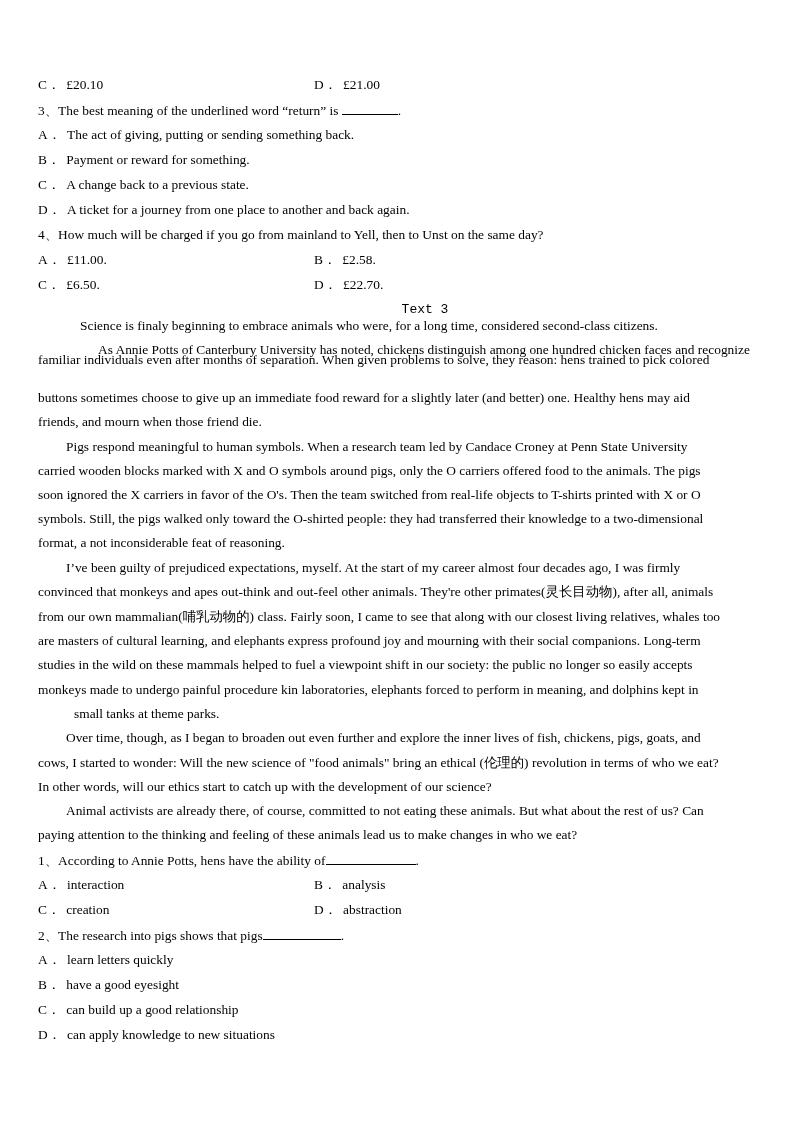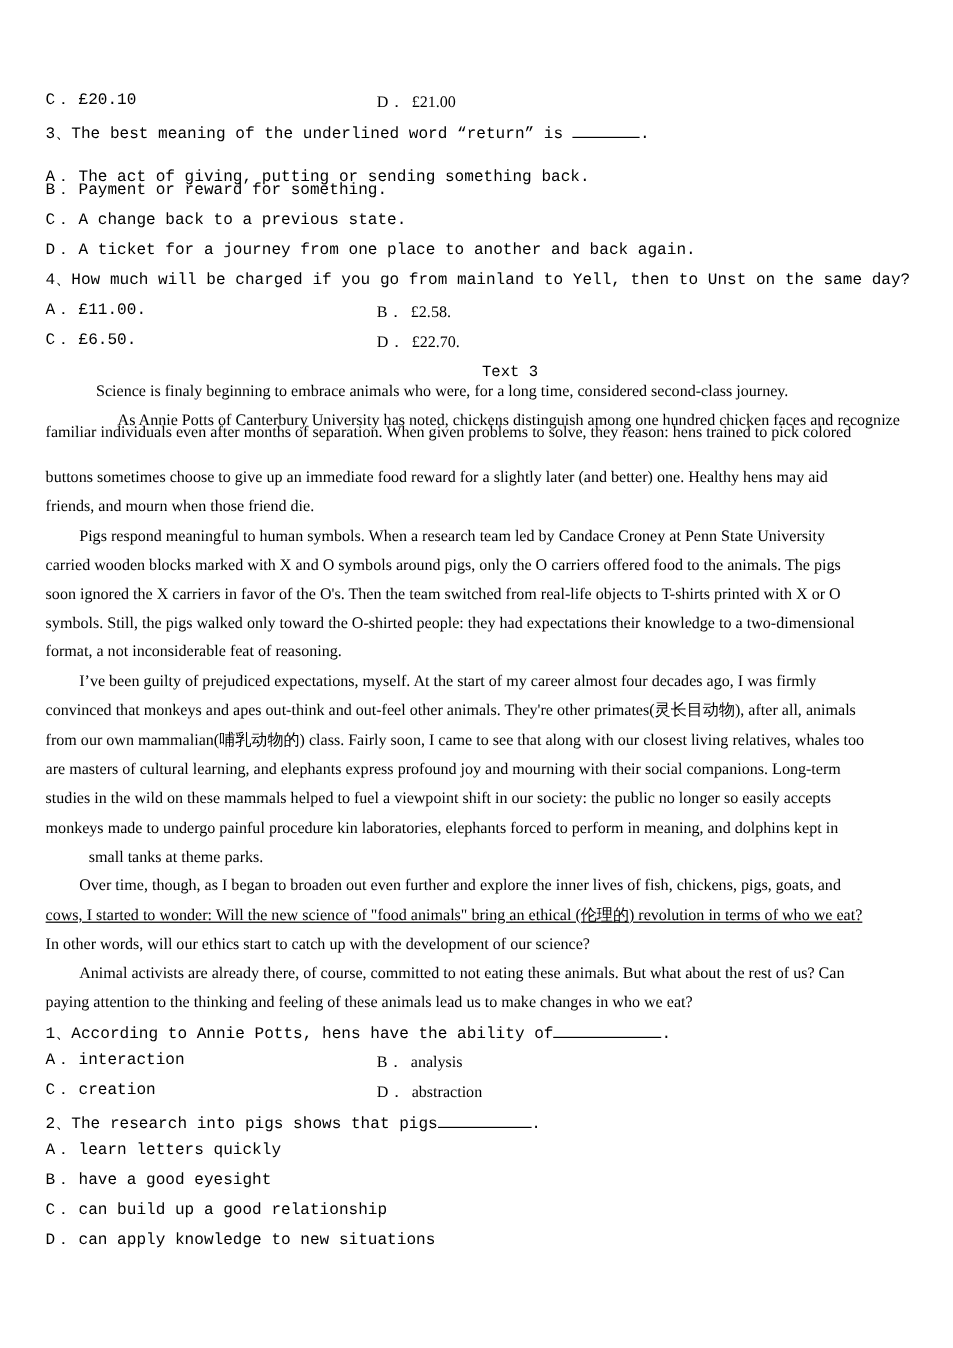--- a/index.html
+++ b/index.html
@@ -1,21 +1,21 @@
 <!DOCTYPE html>
 <html><head>
 <meta charset="utf-8">
 <style>
   html, body { margin: 0; padding: 0; background: #ffffff; }
   body {
     width: 794px; height: 1123px; position: relative; overflow: hidden;
     font-family: "Liberation Serif", "DejaVu Serif", serif;
     color: #000; font-size: 13.4px;
   }
-  .line { position: absolute; left: 38px; white-space: nowrap; line-height: 16px; font-family: Liberation Mono, monospace; }
+  .line { position: absolute; left: 38px; white-space: nowrap; line-height: 16px; }
   .opt-right { position: absolute; left: 314px; white-space: nowrap; line-height: 16px; text-align: center; }
   .mono-title {
     position: absolute; left: 0; width: 794px; text-align: center;
     font-family: "Liberation Mono", "DejaVu Sans Mono", monospace; font-size: 13px; line-height: 16px; padding-left: 28px;
   }
   .para { position: absolute; left: 38px; width: 716px; }
   .para .pl { position: absolute; left: 0; white-space: nowrap; line-height: 16px; }
   .para .pl.indent { left: 28px; }
   .blank { display: inline-block; border-bottom: 1px solid #000; height: 12px; vertical-align: baseline; }
   .lbl { margin-right: 6px; }
@@ -26,21 +26,21 @@
 <div class="line" style="top:77px;">
   <span class="lbl">C．</span><span>£20.10</span>
 </div>
 <div class="opt-right" style="top:77px;">
   <span class="lbl">D．</span><span>£21.00</span>
 </div>
 
 <div class="line" style="top:102px;">
   <span>3、</span><span>The best meaning of the underlined word “return” is</span> <span class="blank" style="width:56px;"></span><span>.</span>
 </div>
-<div class="line" style="top:141px;">
+<div class="line" style="top:127px;">
   <span class="lbl">A．</span><span>The act of giving, putting or sending something back.</span>
 </div>
 <div class="line" style="top:152px;">
   <span class="lbl">B．</span><span>Payment or reward for something.</span>
 </div>
 <div class="line" style="top:177px;">
   <span class="lbl">C．</span><span>A change back to a previous state.</span>
 </div>
 <div class="line" style="top:202px;">
   <span class="lbl">D．</span><span>A ticket for a journey from one place to another and back again.</span>
@@ -58,39 +58,39 @@
 <div class="line" style="top:277px;">
   <span class="lbl">C．</span><span>£6.50.</span>
 </div>
 <div class="opt-right" style="top:277px;">
   <span class="lbl">D．</span><span>£22.70.</span>
 </div>
 
 <div class="mono-title" style="top:302px;">Text 3</div>
 
 <div class="para">
-  <div class="pl" style="left:42px; top:318px;">Science is finaly beginning to embrace animals who were, for a long time, considered second-class journey.</div>
+  <div class="pl" style="left:42px; top:318px;">Science is finaly beginning to embrace animals who were, for a long time, considered second-class citizens.</div>
   <div class="pl indent" style="top:342px;margin-left:32px;">As Annie Potts of Canterbury University has noted, chickens distinguish among one hundred chicken faces and recognize</div>
   <div class="pl" style="top:352px;">familiar individuals even after months of separation. When given problems to solve, they reason: hens trained to pick colored</div>
   <div class="pl" style="top:390px;">buttons sometimes choose to give up an immediate food reward for a slightly later (and better) one. Healthy hens may aid</div>
   <div class="pl" style="top:414px;">friends, and mourn when those friend die.</div>
   <div class="pl indent" style="top:439px;">Pigs respond meaningful to human symbols. When a research team led by Candace Croney at Penn State University</div>
   <div class="pl" style="top:463px;">carried wooden blocks marked with X and O symbols around pigs, only the O carriers offered food to the animals. The pigs</div>
   <div class="pl" style="top:487px;">soon ignored the X carriers in favor of the O's. Then the team switched from real-life objects to T-shirts printed with X or O</div>
-  <div class="pl" style="top:511px;">symbols. Still, the pigs walked only toward the O-shirted people: they had expectations their knowledge to a two-dimensional</div>
+  <div class="pl" style="top:511px;">symbols. Still, the pigs walked only toward the O-shirted people: they had transferred their knowledge to a two-dimensional</div>
   <div class="pl" style="top:535px;">format, a not inconsiderable feat of reasoning.</div>
   <div class="pl indent" style="top:560px;">I’ve been guilty of prejudiced expectations, myself. At the start of my career almost four decades ago, I was firmly</div>
   <div class="pl" style="top:584px;">convinced that monkeys and apes out-think and out-feel other animals. They're other primates(灵长目动物), after all, animals</div>
   <div class="pl" style="top:609px;">from our own mammalian(哺乳动物的) class. Fairly soon, I came to see that along with our closest living relatives, whales too</div>
   <div class="pl" style="top:633px;">are masters of cultural learning, and elephants express profound joy and mourning with their social companions. Long-term</div>
   <div class="pl" style="top:657px;">studies in the wild on these mammals helped to fuel a viewpoint shift in our society: the public no longer so easily accepts</div>
   <div class="pl" style="top:682px;">monkeys made to undergo painful procedure kin laboratories, elephants forced to perform in meaning, and dolphins kept in</div>
   <div class="pl" style="top:706px;margin-left:36px;">small tanks at theme parks.</div>
   <div class="pl indent" style="top:730px;">Over time, though, as I began to broaden out even further and explore the inner lives of fish, chickens, pigs, goats, and</div>
-  <div class="pl" style="top:755px;text-decoration:underline;">cows, I started to wonder: Will the new science of "food animals" bring an ethical (伦理的) revolution in terms of who we eat?</div>
+  <div class="pl" style="top:755px;">cows, I started to wonder: Will the new science of "food animals" bring an ethical (伦理的) revolution in terms of who we eat?</div>
   <div class="pl" style="top:779px;">In other words, will our ethics start to catch up with the development of our science?</div>
   <div class="pl indent" style="top:803px;">Animal activists are already there, of course, committed to not eating these animals. But what about the rest of us? Can</div>
   <div class="pl" style="top:827px;">paying attention to the thinking and feeling of these animals lead us to make changes in who we eat?</div>
 </div>
 
 <div class="line" style="top:852px;">
   <span>1、</span><span>According to Annie Potts, hens have the ability of</span><span class="blank" style="width:90px;"></span><span>.</span>
 </div>
 <div class="line" style="top:877px;">
   <span class="lbl">A．</span><span>interaction</span>

